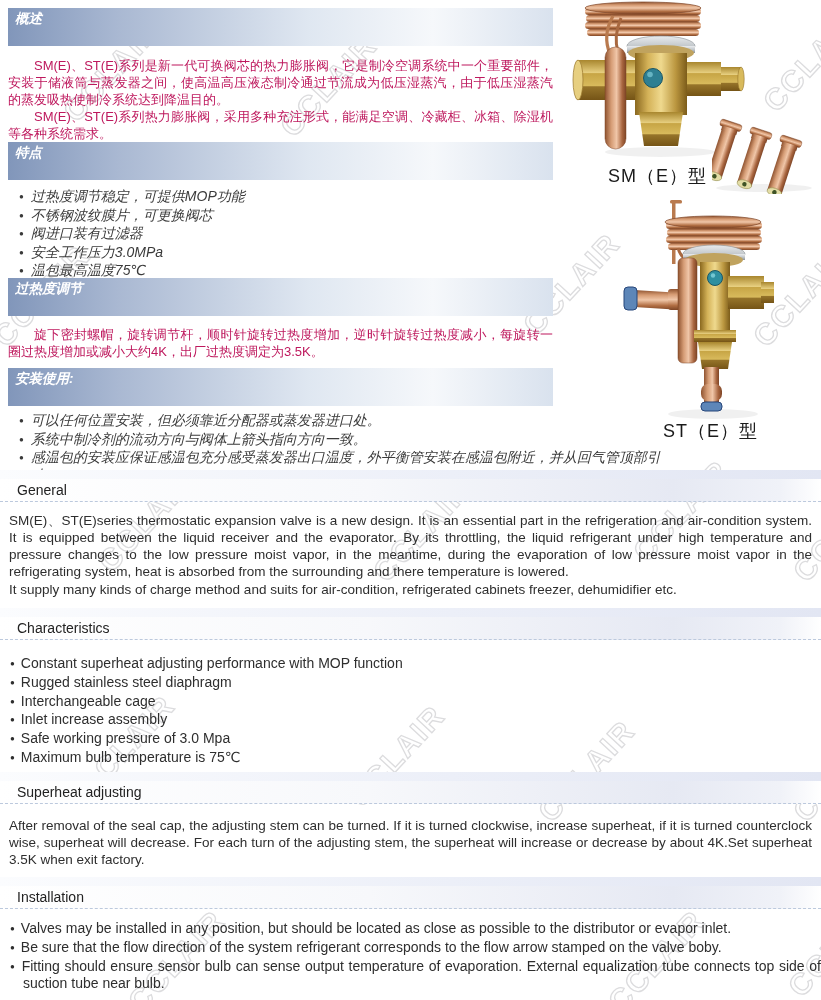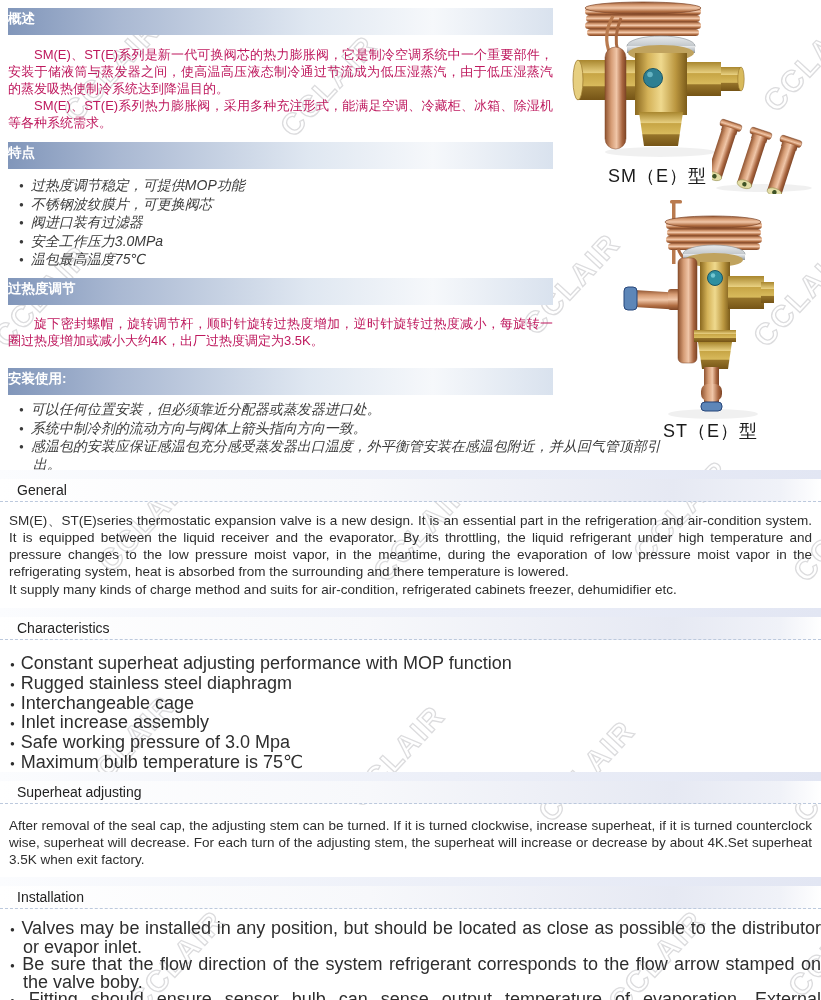--- a/index.html
+++ b/index.html
@@ -7,37 +7,37 @@
         font-family:"Liberation Sans","DejaVu Sans",sans-serif;color:#333;}
 
   
   .wm{position:absolute;width:150px;font-weight:bold;font-size:30px;letter-spacing:2px;
       color:rgba(228,228,230,0.9);
       -webkit-text-fill-color:transparent;-webkit-text-stroke:1.3px #dcdcde;
       transform:rotate(-47deg);pointer-events:none;user-select:none;white-space:nowrap;}
 
   
   .cn-sec{position:absolute;left:8px;width:545px;}
-  .cn-band{height:27px;line-height:21px;padding-left:0;font-size:13.5px;font-weight:bold;color:#fff;
-      background:linear-gradient(90deg,#8196ba 0%,#a9b8d2 20%,#dfe7f1 55%,#f6f8fb 78%,#d9e2ee 100%);}
+  .cn-band{height:38px;line-height:21px;padding-left:7px;font-size:13.5px;font-weight:bold;color:#fff;
+      background:linear-gradient(90deg,#8196ba 0%,#a9b8d2 20%,#dfe7f1 55%,#f6f8fb 78%,#d9e2ee 100%);font-style:italic;}
   .cn-body{font-size:13px;line-height:17px;text-align:justify;color:#be185d;}
   .cn-body p{margin:0;text-indent:2em;}
   .cn-list{margin:0;padding:0 0 0 11px;list-style:none;font-size:14px;line-height:15.5px;color:#3a3a3a;}
   .cn-list li{text-indent:-14px;padding-left:14px;margin-bottom:1px;font-style:italic;}
   .cn-list li::before{content:"●";font-size:8px;margin-right:7px;position:relative;top:-2px;}
 
   
   .en-sec{position:absolute;left:0;width:821px;}
   .en-strip{height:9px;background:linear-gradient(90deg,#fbfcfe 0%,#ecefF8 55%,#e2e6f3 100%);}
   .en-band{height:22px;line-height:22px;padding-left:17px;font-size:14px;color:#222;
       background:linear-gradient(90deg,#ffffff 0%,#f7f8fb 45%,#e6e9f3 82%,#f0f2f8 95%,#ffffff 100%);
       border-bottom:1px dashed #bcc9dd;}
   .en-body{margin:10px 9px 0 9px;font-size:13.5px;line-height:17px;text-align:justify;color:#2e2e2e;}
   .en-body p{margin:0 0 1px 0;}
-  .en-list{margin:16px 0 0 10px;padding:0;list-style:none;font-size:18px;line-height:15.8px;color:#2e2e2e;}
+  .en-list{margin:16px 0 0 10px;padding:0;list-style:none;font-size:14px;line-height:15.8px;color:#2e2e2e;}
   .en-list li{text-indent:-13px;padding-left:13px;margin-bottom:1px;text-align:justify;}
   .en-list li::before{content:"●";font-size:8px;margin-right:6px;position:relative;top:-2px;}
 
   
   .fig{position:absolute;}
   .fig-label{position:absolute;font-size:18px;color:#1a1a1a;letter-spacing:1px;white-space:nowrap;}
 </style>
 </head>
 <body>
 

